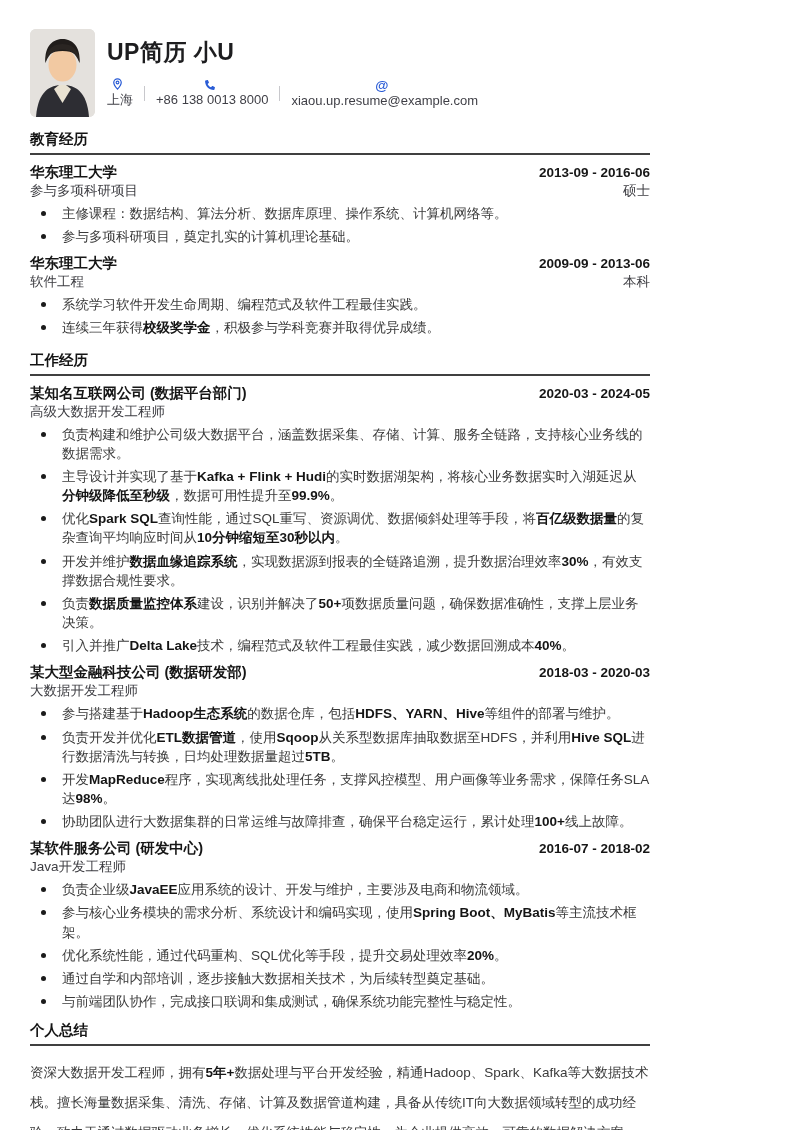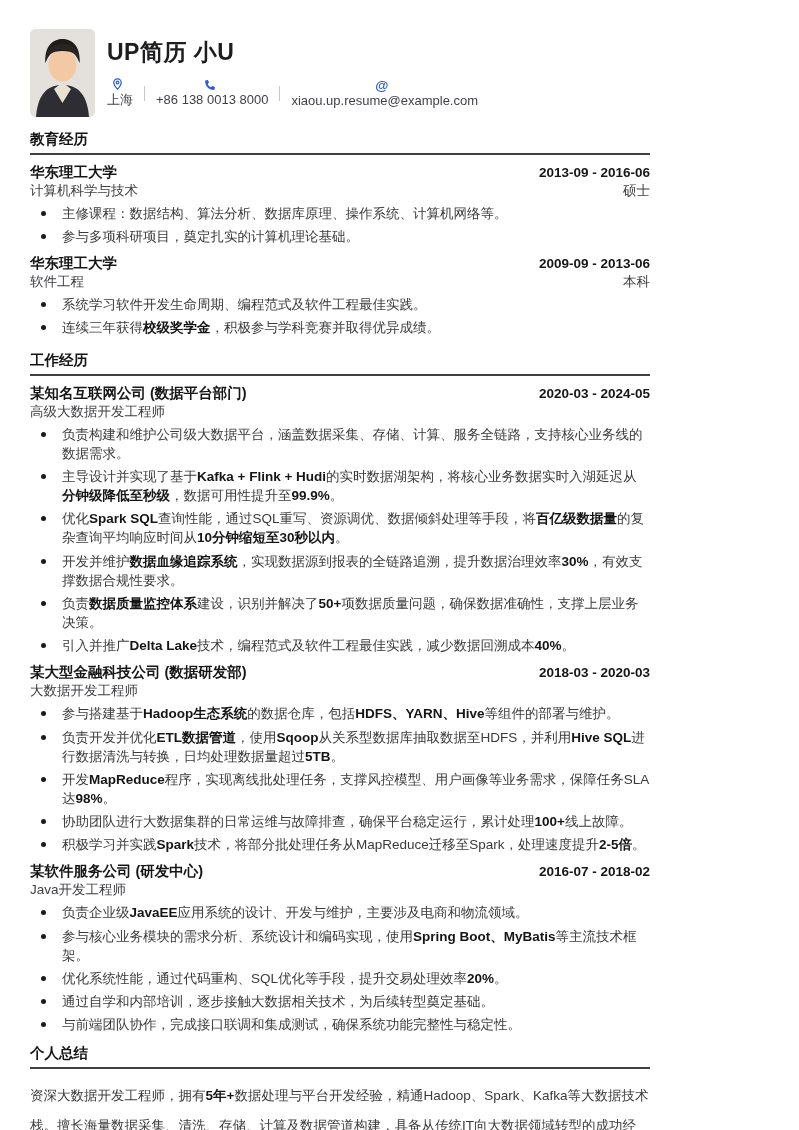--- a/index.html
+++ b/index.html
@@ -95,21 +95,21 @@
 
   <div class="section">
     <div class="section-title">教育经历</div>
     <div id="edu-entries">
         <div class="entry">
           <div class="entry-head">
             <div class="entry-name">华东理工大学</div>
             <div class="entry-date">2013-09 - 2016-06</div>
           </div>
           <div class="entry-sub">
-            <span>计算机科学与技术</span>
+            <span>参与多项科研项目</span>
             <span>硕士</span>
           </div>
           <ul class="bullets">
             <li><span>主修课程：数据结构、算法分析、数据库原理、操作系统、计算机网络等。</span></li>
             <li><span>参与多项科研项目，奠定扎实的计算机理论基础。</span></li>
           </ul>
         </div>
         <div class="entry">
           <div class="entry-head">
             <div class="entry-name">华东理工大学</div>
@@ -153,21 +153,20 @@
             <div class="entry-date">2018-03 - 2020-03</div>
           </div>
           <div class="entry-sub">
             <span>大数据开发工程师</span>
           </div>
           <ul class="bullets">
             <li><span>参与搭建基于</span><span class="hl">Hadoop生态系统</span><span>的数据仓库，包括</span><span class="hl">HDFS、YARN、Hive</span><span>等组件的部署与维护。</span></li>
             <li><span>负责开发并优化</span><span class="hl">ETL数据管道</span><span>，使用</span><span class="hl">Sqoop</span><span>从关系型数据库抽取数据至HDFS，并利用</span><span class="hl">Hive SQL</span><span>进行数据清洗与转换，日均处理数据量超过</span><span class="hl">5TB</span><span>。</span></li>
             <li><span>开发</span><span class="hl">MapReduce</span><span>程序，实现离线批处理任务，支撑风控模型、用户画像等业务需求，保障任务SLA达</span><span class="hl">98%</span><span>。</span></li>
             <li><span>协助团队进行大数据集群的日常运维与故障排查，确保平台稳定运行，累计处理</span><span class="hl">100+</span><span>线上故障。</span></li>
-            <li><span>积极学习并实践</span><span class="hl">Spark</span><span>技术，将部分批处理任务从MapReduce迁移至Spark，处理速度提升</span><span class="hl">2-5倍</span><span>。</span></li>
           </ul>
         </div>
         <div class="entry">
           <div class="entry-head">
             <div class="entry-name">某软件服务公司 (研发中心)</div>
             <div class="entry-date">2016-07 - 2018-02</div>
           </div>
           <div class="entry-sub">
             <span>Java开发工程师</span>
           </div>

